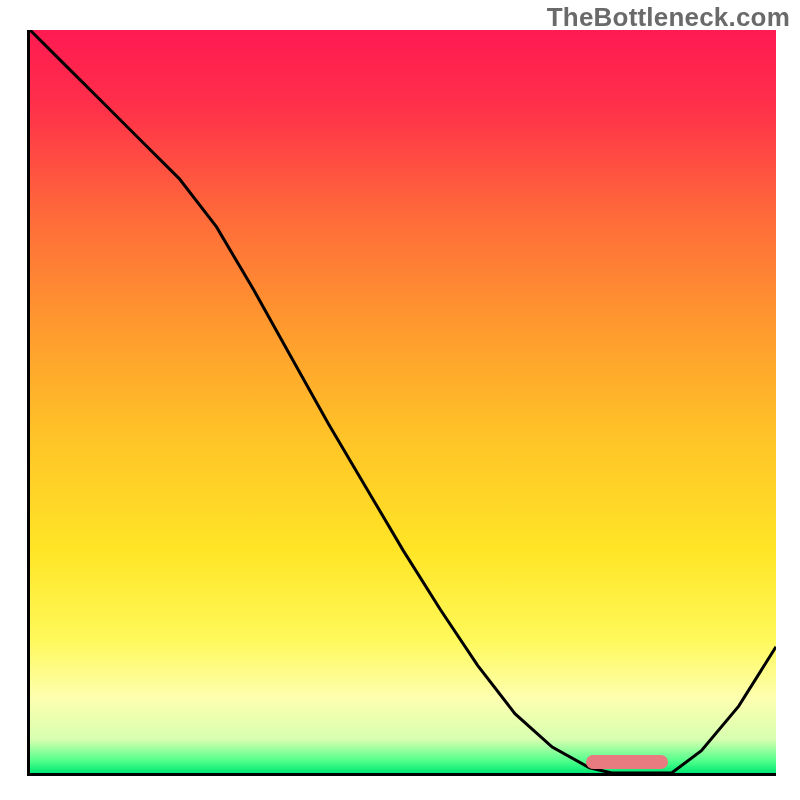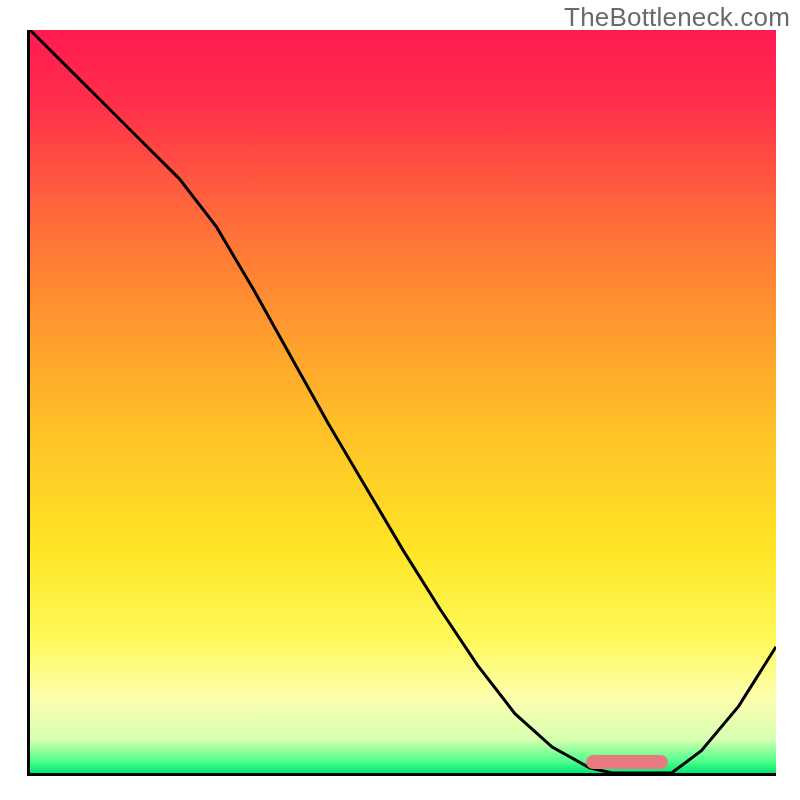--- a/index.html
+++ b/index.html
@@ -14,21 +14,21 @@
   .frame {
     position: relative;
     width: 800px;
     height: 800px;
   }
   .watermark {
     position: absolute;
     top: 2px;
     right: 10px;
     font-size: 26px;
-    font-weight: 400;
+    font-weight: 700;
     color: #6a6a6a;
     letter-spacing: 0.2px;
     z-index: 10;
   }
   .plot-area {
     position: absolute;
     left: 27px;
     top: 30px;
     width: 746px;
     height: 743px;

